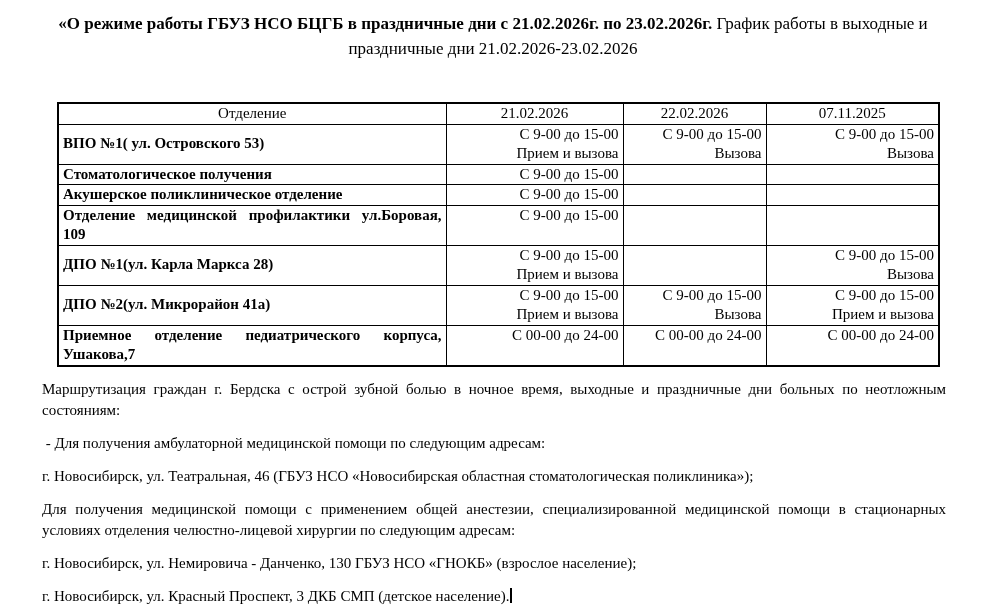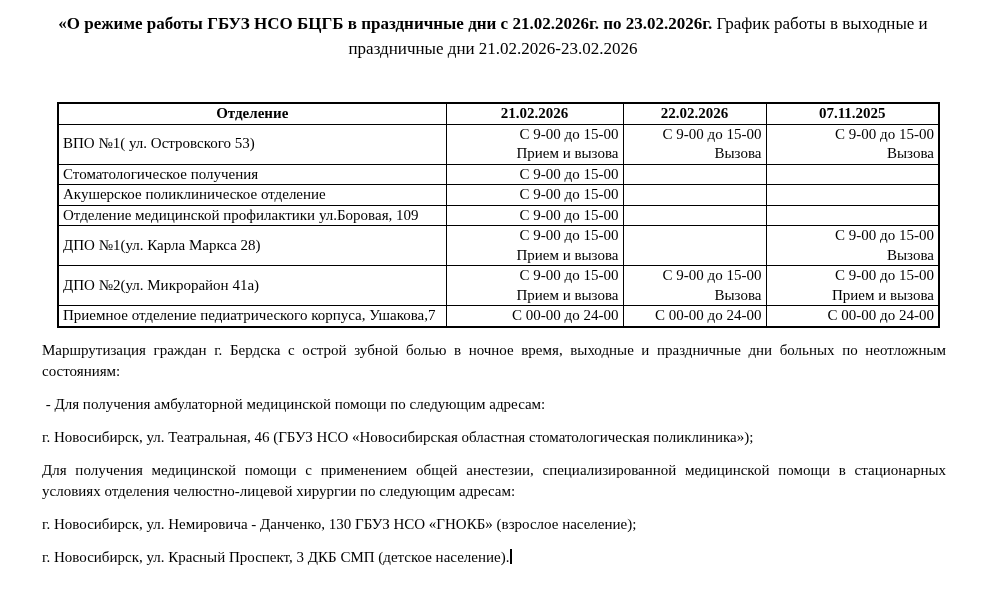--- a/index.html
+++ b/index.html
@@ -31,25 +31,25 @@
     border: 2px solid #000;
   }
   table.sched th, table.sched td {
     border: 1px solid #000;
     font-size: 15px;
     line-height: 19.5px;
     padding: 0 4px;
     overflow: hidden;
   }
   table.sched th {
-    font-weight: 700;
+    font-weight: 400;
     vertical-align: middle;
   }
   td.dept {
-    font-weight: 400;
+    font-weight: 700;
     vertical-align: middle;
     text-align: justify;
     padding-left: 5px;
   }
   td.time {
     vertical-align: top;
     text-align: right;
   }
 
   .footer {

